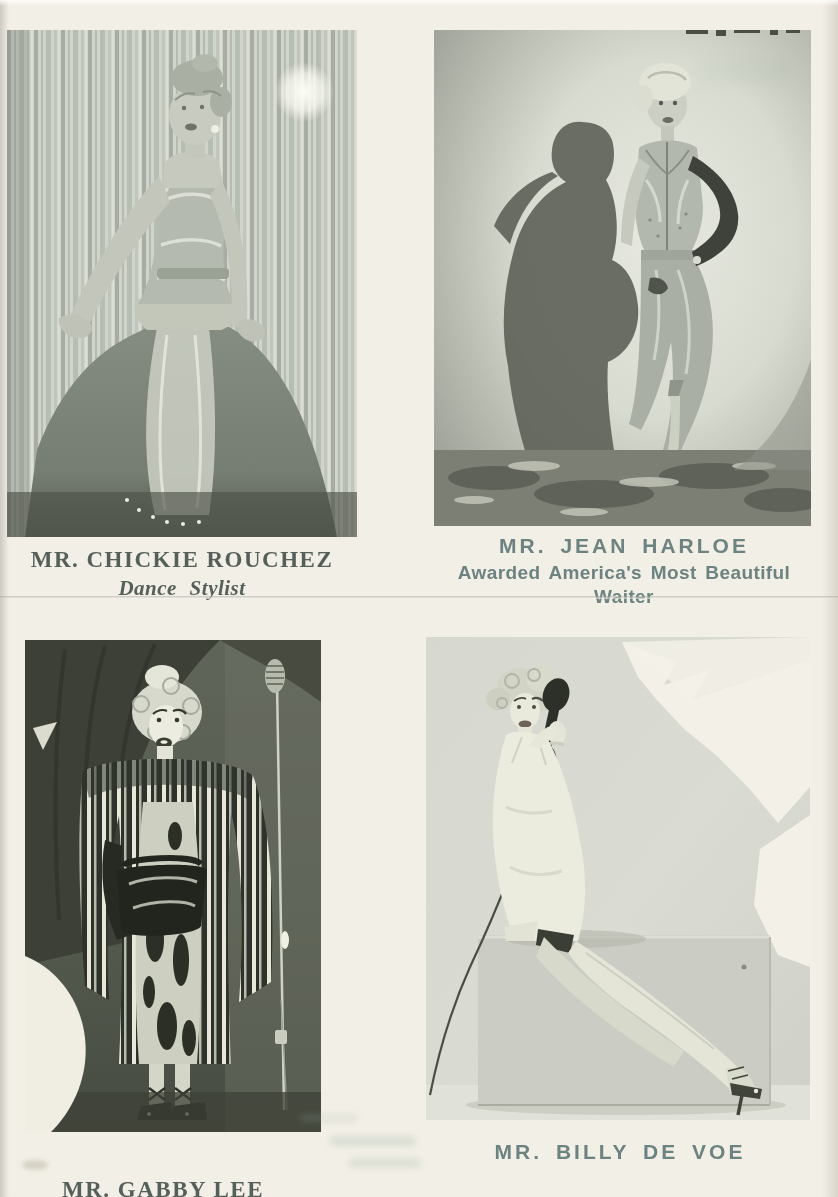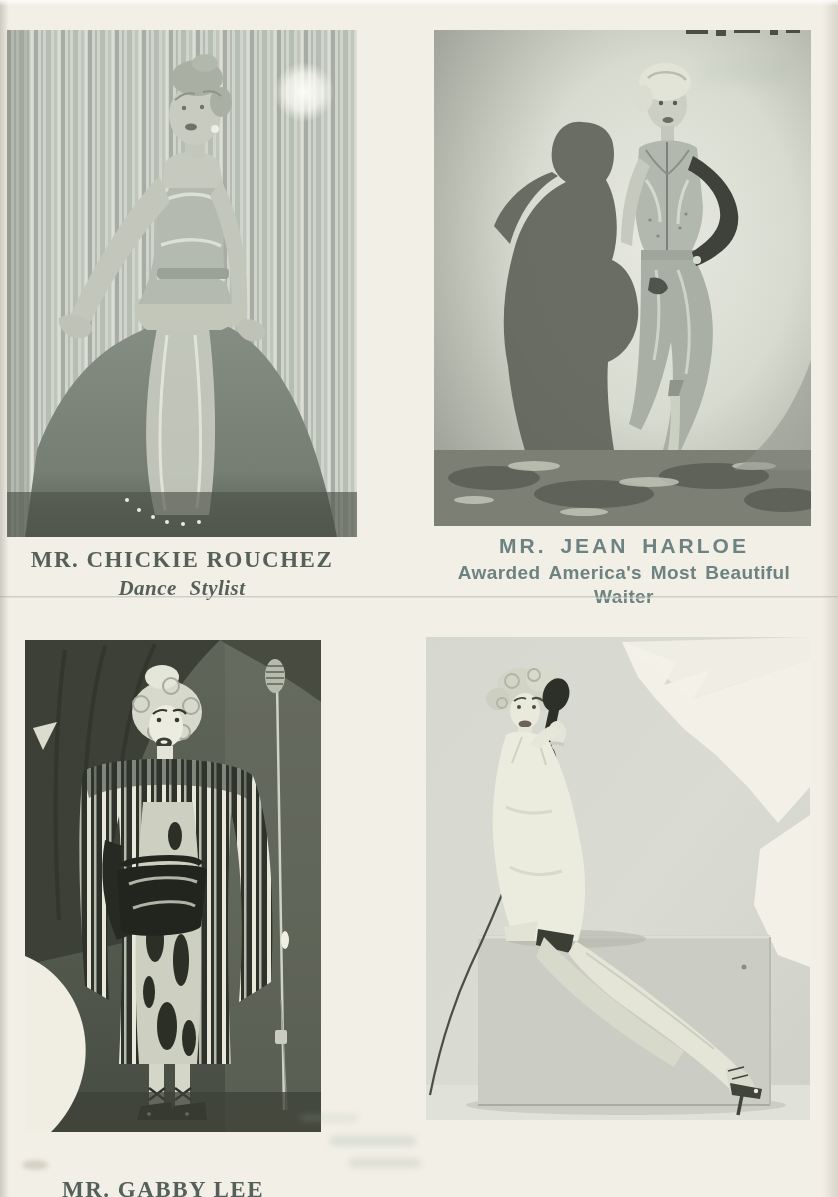--- a/index.html
+++ b/index.html
@@ -357,20 +357,21 @@
     <div class="name">MR. JEAN HARLOE</div>
     <div class="sub">Awarded America's Most Beautiful Waiter</div>
   </div>
 
   <div class="caption cap-serif cap3">
     <div class="name">MR. GABBY LEE</div>
     <div class="cutoff-line"></div>
   </div>
 
   <div class="caption cap-sans cap4">
+    <div class="name">MR. BILLY  DE VOE</div>
   </div>
 
   <div class="fold-line"></div>
   <div class="edge-left"></div>
   <div class="edge-right"></div>
   <div class="edge-top"></div>
   <div class="ghost g1"></div>
   <div class="ghost g2"></div>
   <div class="ghost g3"></div>
   <div class="ghost g4"></div>

